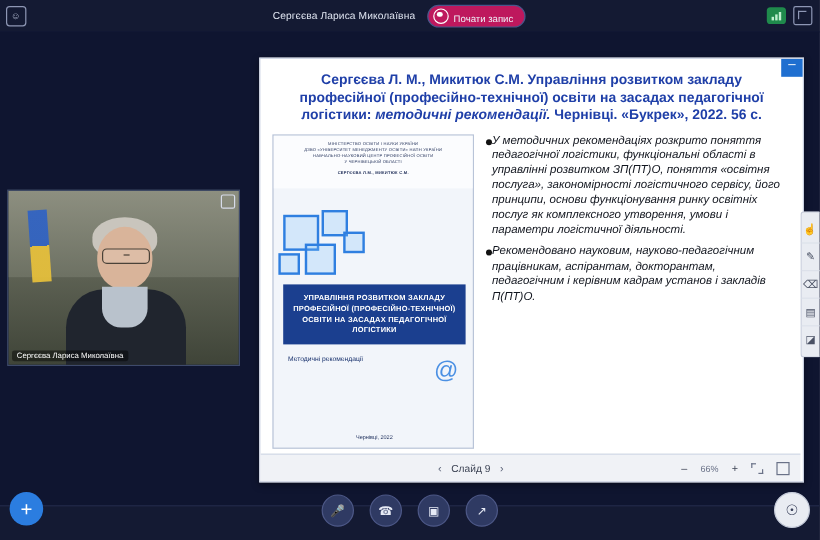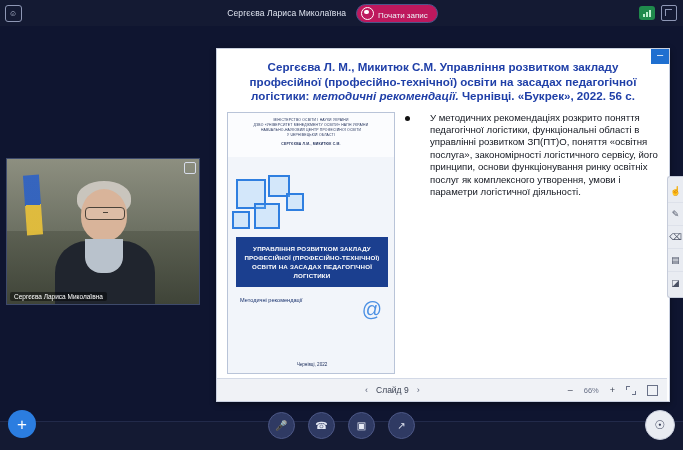--- a/index.html
+++ b/index.html
@@ -250,22 +250,23 @@
 
   
   .bullets {
     flex: 1;
     font-size: 9.6px;
     line-height: 12.4px;
     color: #12161f;
   }
   .bullet {
     display: flex;
-    gap: 20px;
+    gap: 0;
     margin-bottom: 6px;
+    font-style: italic;
   }
   .bullet .dot {
     flex: none;
     width: 5px; height: 5px;
     border-radius: 50%;
     background: #111;
     margin-top: 4px;
   }
 
   
@@ -540,20 +541,24 @@
 
           <div class="cover-at">@</div>
           <div class="cover-foot">Чернівці, 2022</div>
         </div>
 
         <div class="bullets">
           <div class="bullet">
             <span class="dot"></span>
             <span>У методичних рекомендаціях розкрито поняття педагогічної логістики, функціональні області в управлінні розвитком ЗП(ПТ)О, поняття  «освітня послуга», закономірності логістичного сервісу, його принципи, основи функціонування ринку освітніх послуг як комплексного утворення, умови і параметри логістичної діяльності.</span>
           </div>
+          <div class="bullet">
+            <span class="dot"></span>
+            <span>Рекомендовано науковим, науково-педагогічним працівникам, аспірантам, докторантам, педагогічним і керівним кадрам установ і закладів П(ПТ)О.</span>
+          </div>
         </div>
 
       </div>
     </div>
 
     <div class="slide-foot">
       <div class="foot-center">
         <span class="chev">‹</span>
         <span>Слайд 9</span>
         <span class="chev">›</span>

